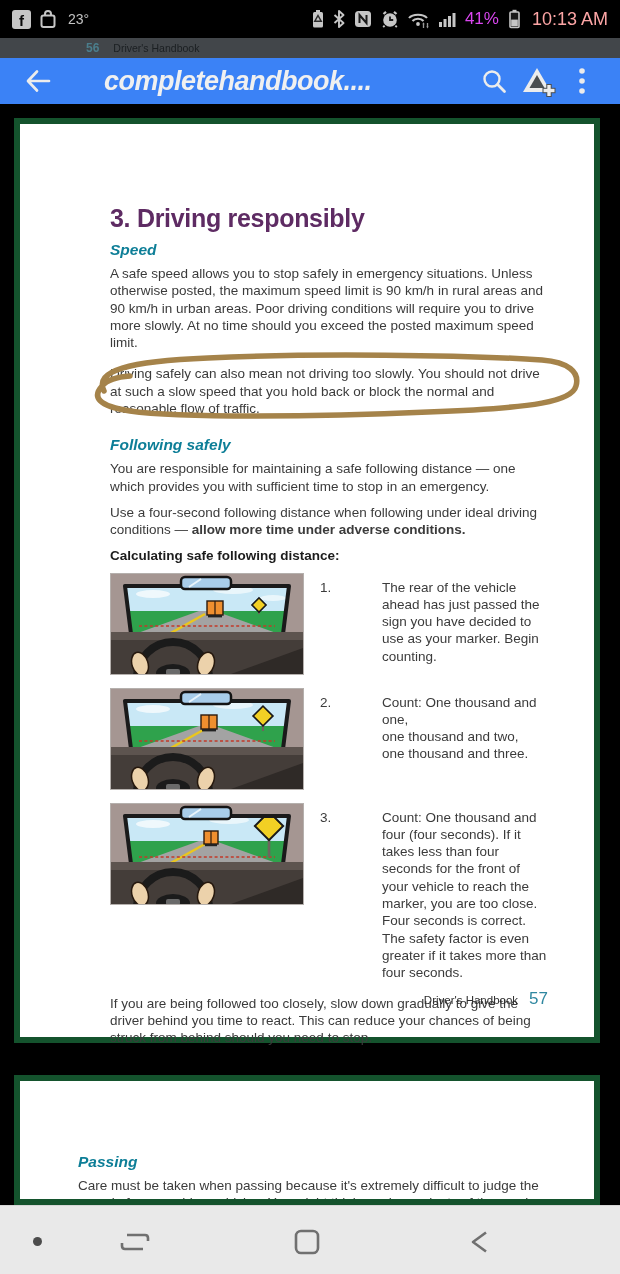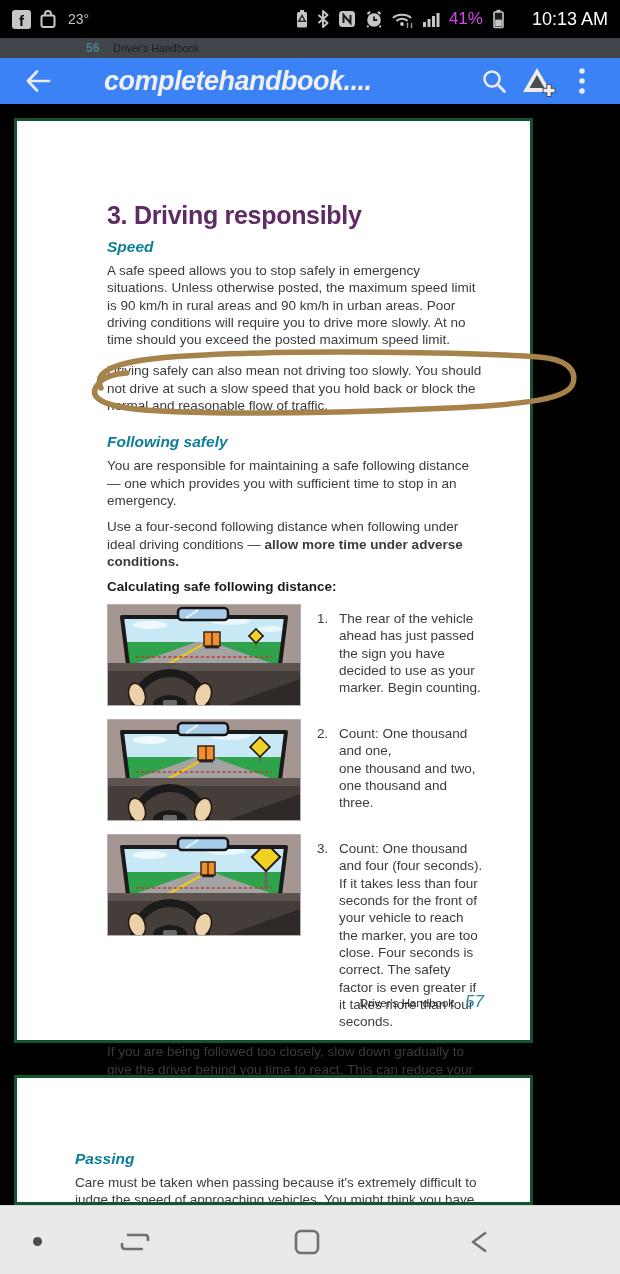--- a/index.html
+++ b/index.html
@@ -7,59 +7,59 @@
        font-family:"Liberation Sans","DejaVu Sans",sans-serif;}
 
   
   .status-bar{position:absolute;top:0;left:0;width:620px;height:38px;background:#000;
     display:flex;align-items:center;justify-content:space-between;padding:0 12px;box-sizing:border-box;color:#cbcbcb;}
   .sb-left,.sb-right{display:flex;align-items:center;gap:7px;}
   .fb-icon{width:19px;height:19px;background:#c6c6c6;border-radius:3px;color:#0a0a0a;
     font-weight:bold;font-size:15px;display:flex;align-items:flex-end;justify-content:center;line-height:17px;}
   .sb-temp{font-size:14px;color:#c3c3c3;margin-left:3px;}
   .sb-pct{font-size:17px;color:#d946ef;margin:0 2px;}
-  .sb-time{font-size:18px;color:#ffffff;margin-left:20px;}
+  .sb-time{font-size:18px;color:#fca5a5;margin-left:4px;}
 
   
   .toolbar{position:absolute;top:38px;left:0;width:620px;height:66px;background:#3b82f6;}
   .toolbar-doc-header{height:20px;background:#42464a;display:flex;align-items:center;
     padding-left:86px;gap:14px;}
   .tdh-num{font-size:12px;color:#4b7e8c;font-weight:bold;}
   .tdh-title{font-size:10.5px;color:#1b1f22;}
   .toolbar-main{height:46px;display:flex;align-items:center;padding:0 16px;box-sizing:border-box;font-style:italic;}
   .tb-title{color:#f0f0f0;font-size:27px;font-weight:bold;margin-left:44px;letter-spacing:-0.5px;
     white-space:nowrap;overflow:hidden;flex:1;}
   .tb-btn{display:flex;align-items:center;justify-content:center;width:44px;height:44px;flex:none;}
 
   
-  .page{position:absolute;left:14px;width:519px;background:#fff;border:3px solid #14532d;box-sizing:border-box;}
+  .page{position:absolute;left:14px;width:586px;background:#fff;border:6px solid #14532d;box-sizing:border-box;}
   .page1{top:118px;height:925px;}
   .page2{top:1075px;height:130px;overflow:hidden;}
   .p1-content{padding:80px 46px 0 90px;position:relative;}
   .p2-content{padding:72px 46px 0 58px;}
 
   h1.doc-h1{margin:0 0 8px;font-size:25px;color:#5e2b63;letter-spacing:-0.3px;}
   h2.doc-h2{margin:16px 0 6px;font-size:15.5px;color:#0d7e97;font-style:italic;}
   .doc p{margin:0 0 9px;font-size:13.5px;line-height:17.3px;color:#3b3b3b;}
   .calc-label{margin:2px 0 10px;font-size:13.5px;font-weight:bold;color:#1c1c1c;}
 
   .circle-wrap{position:relative;margin:6px 0 16px;padding:5px 0 3px;}
   .circle-wrap p{margin:0;}
   .circle-svg{position:absolute;left:-44px;top:-15px;width:524px;height:84px;pointer-events:none;}
 
   .step-row{display:flex;margin-bottom:13px;}
   .step-img{width:192px;height:100px;flex:none;border:1px solid #b5b0ad;background:#fff;}
   .step-text{margin-left:16px;padding-top:6px;display:flex;font-size:13.5px;line-height:17.3px;color:#3b3b3b;}
   .step-num{width:22px;flex:none;}
-  .step-body{flex:1;white-space:pre-line;}
+  .step-body{flex:1;white-space:pre-line;margin-left:40px;}
 
   .closing{margin-top:2px;}
   .p1-footer{position:absolute;right:46px;bottom:28px;display:flex;align-items:baseline;gap:11px;}
   .footer-book{font-size:11.5px;color:#2e2e2e;}
-  .footer-page{font-size:17px;color:#2f87a0;font-style:italic;}
+  .footer-page{font-size:17px;color:#2f87a0;}
 
   
   .navbar{position:absolute;top:1205px;left:0;width:620px;height:69px;background:#e9e9e9;border-top:1px solid #d6d6d6;box-sizing:border-box;}
   .edge-dot{position:absolute;left:33px;top:31px;width:9px;height:9px;border-radius:50%;background:#4c4c4c;}
   .nav-btn{position:absolute;top:18px;width:44px;height:36px;display:flex;align-items:center;justify-content:center;}
   .nav-recents{left:113px;} .nav-home{left:285px;} .nav-back{left:458px;}
 </style>
 </head>
 <body>
 

